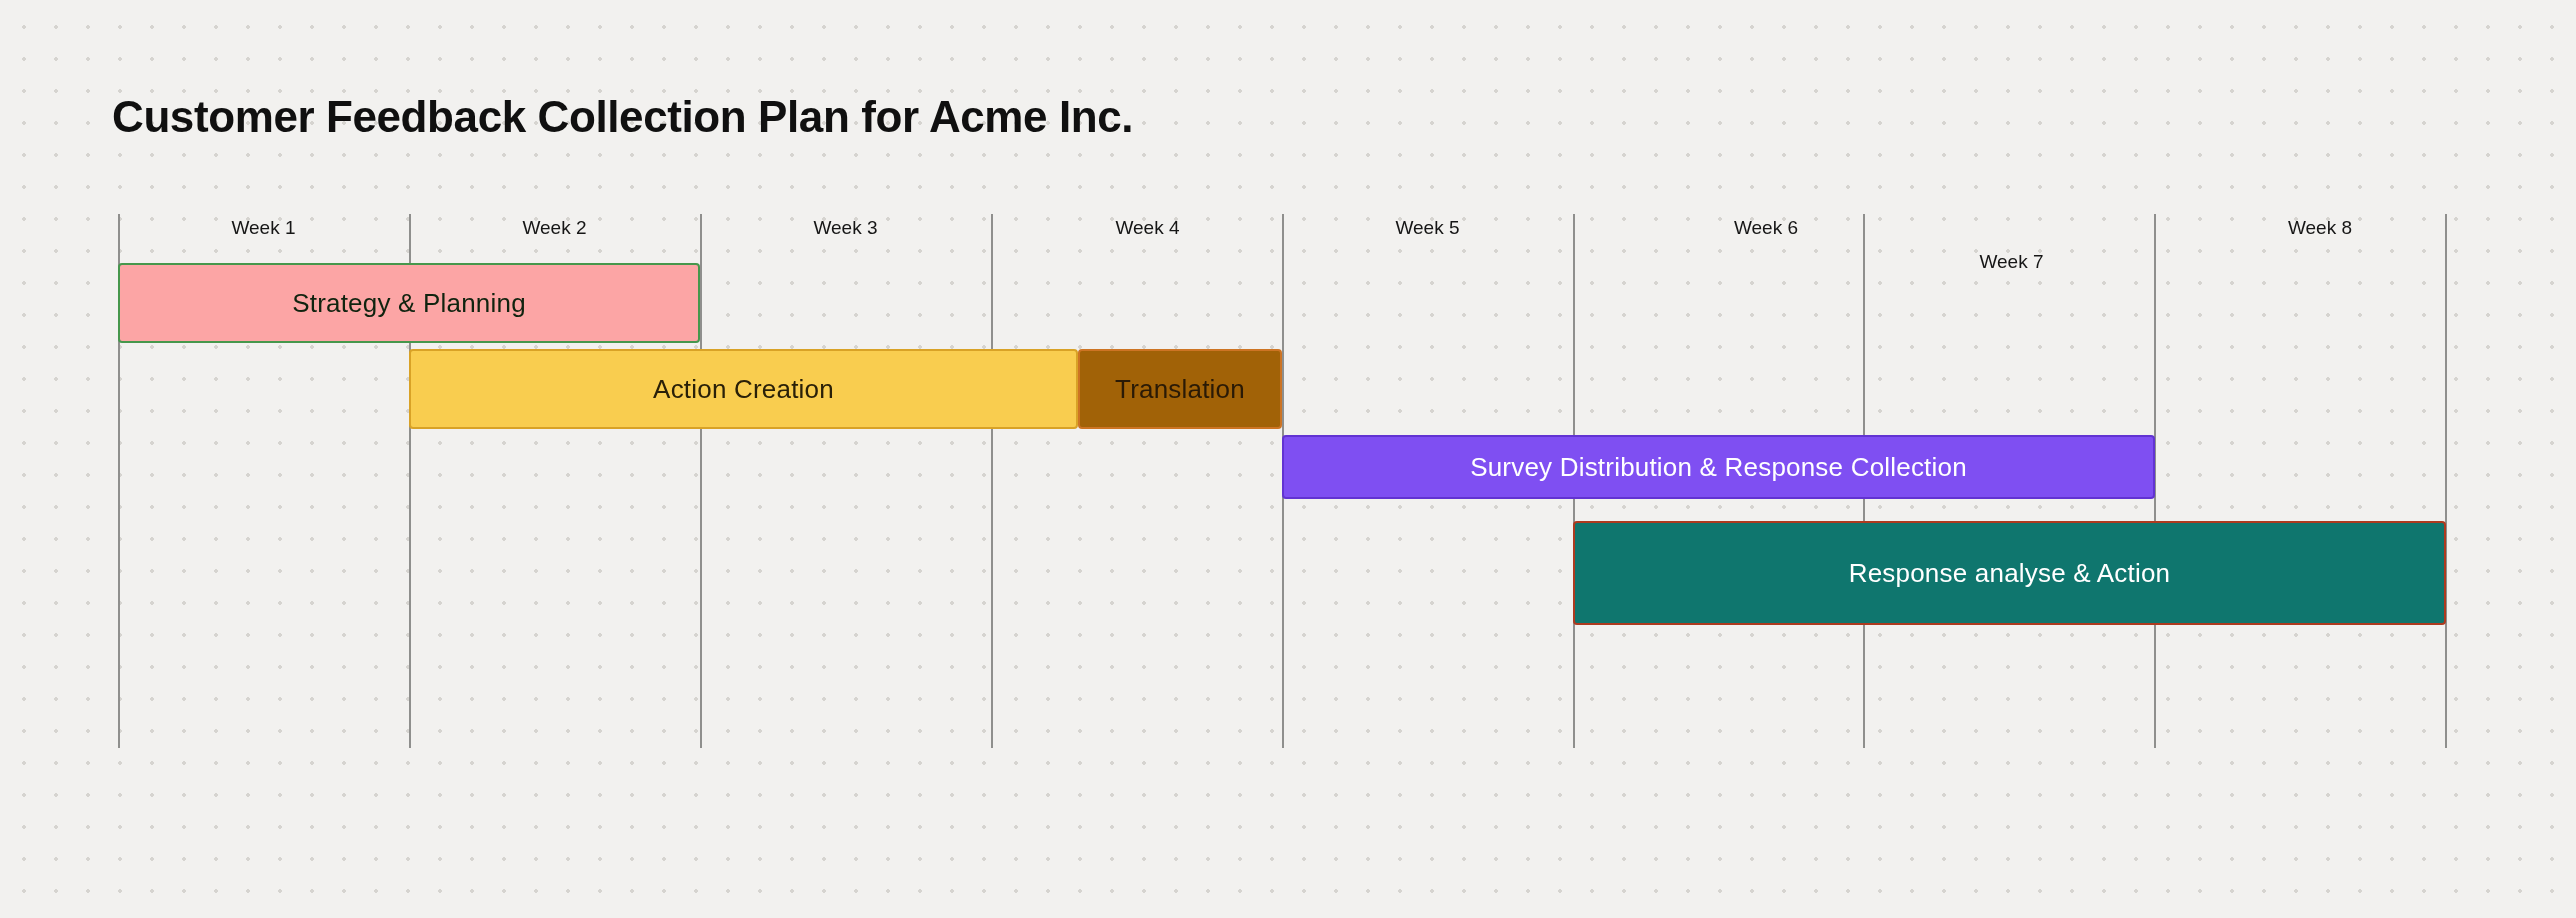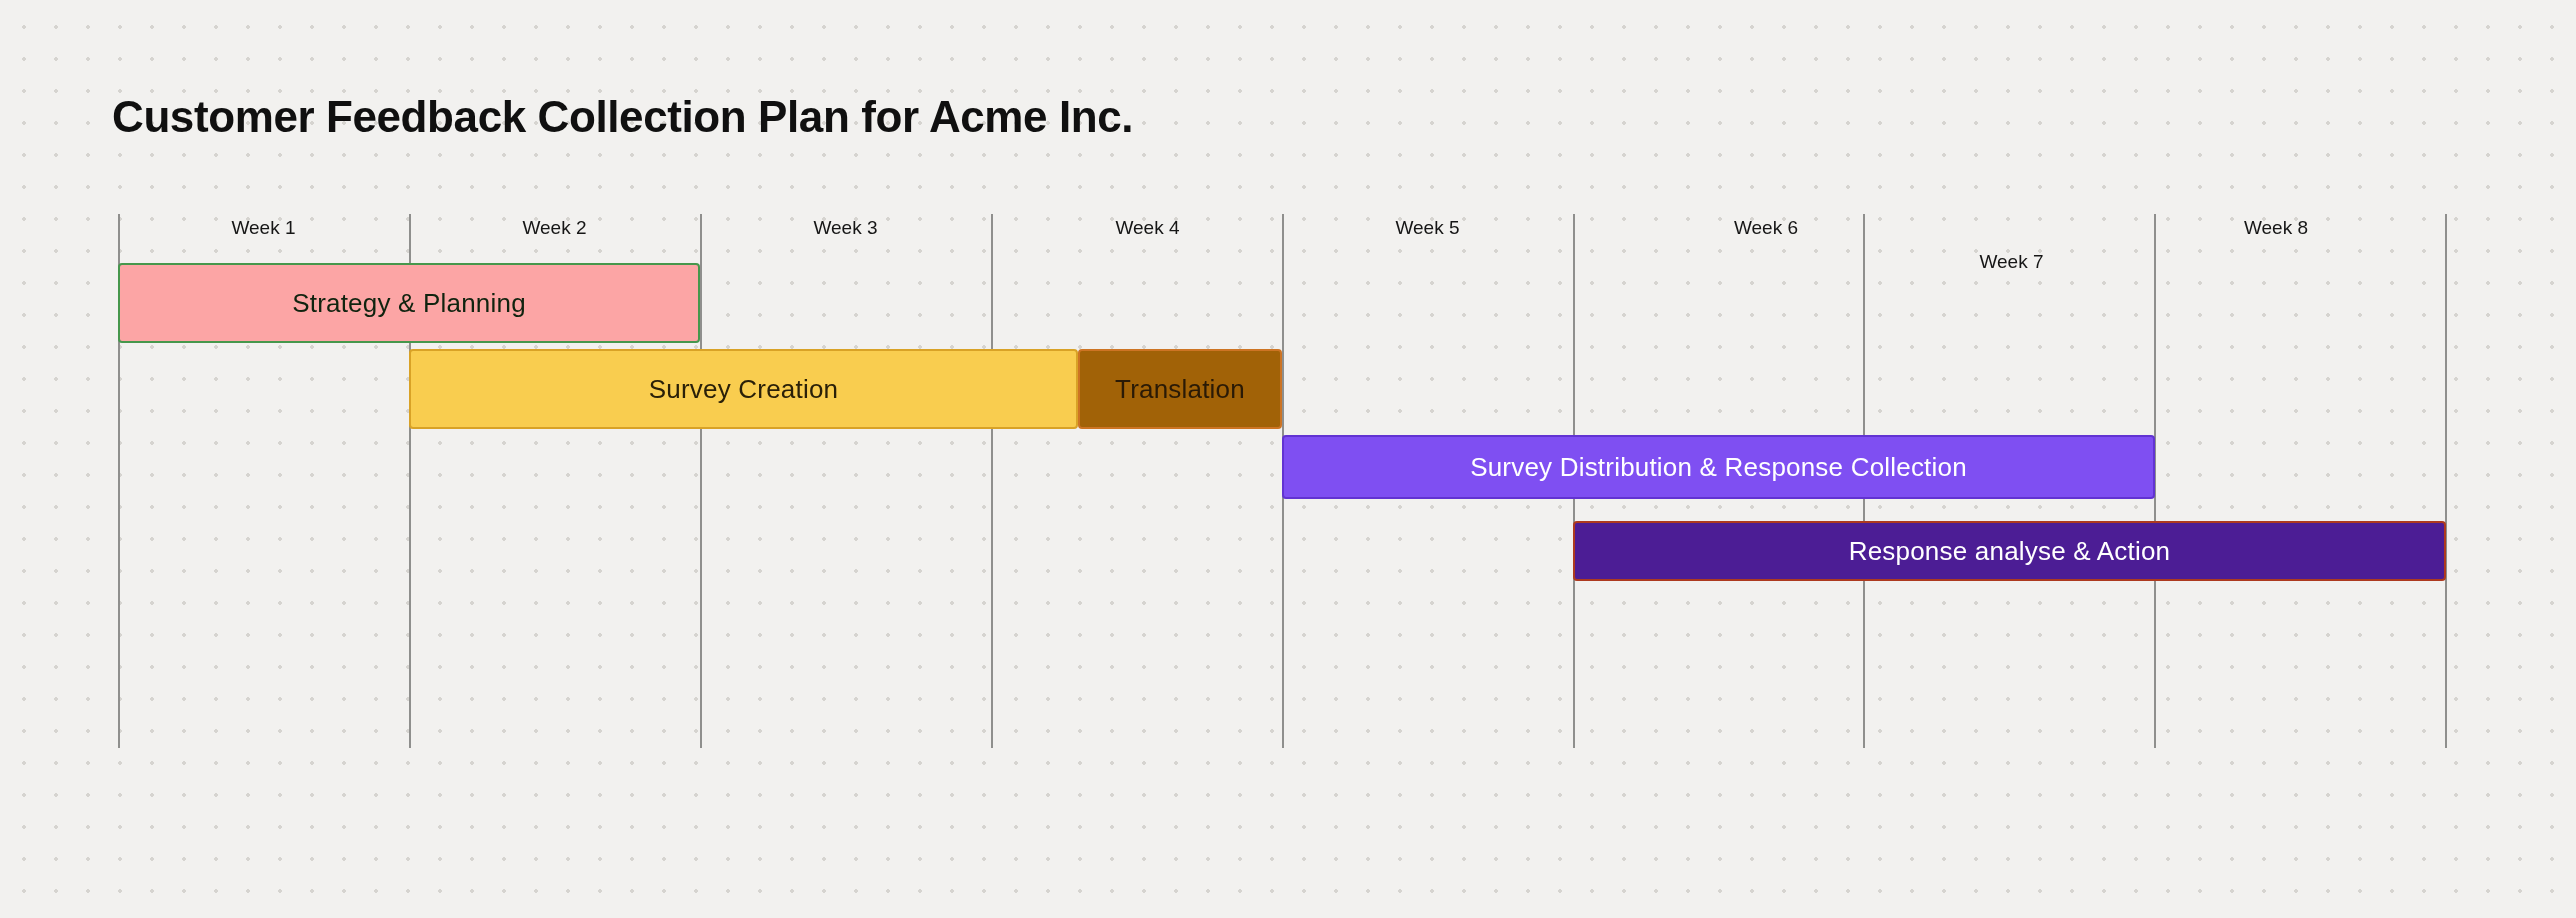--- a/index.html
+++ b/index.html
@@ -70,20 +70,20 @@
     <div class="gridline" style="left: 1863px; top: 214px; height: 534px;"></div>
     <div class="gridline" style="left: 2154px; top: 214px; height: 534px;"></div>
     <div class="gridline" style="left: 2445px; top: 214px; height: 534px;"></div>
     <div class="week-label" style="left: 118px; width: 291px; top: 217px;">Week 1</div>
     <div class="week-label" style="left: 409px; width: 291px; top: 217px;">Week 2</div>
     <div class="week-label" style="left: 700px; width: 291px; top: 217px;">Week 3</div>
     <div class="week-label" style="left: 991px; width: 291px; top: 217px; margin-left: 11px;">Week 4</div>
     <div class="week-label" style="left: 1282px; width: 291px; top: 217px;">Week 5</div>
     <div class="week-label" style="left: 1573px; width: 306px; top: 217px; padding-left: 40px;">Week 6</div>
     <div class="week-label" style="left: 1863px; width: 297px; top: 217px; margin-top: 34px;">Week 7</div>
-    <div class="week-label" style="left: 2154px; width: 244px; top: 217px;">Week 8</div>
+    <div class="week-label" style="left: 2154px; width: 244px; top: 217px; padding-left: 44px;">Week 8</div>
     <div class="task-bar" style="left: 118px; width: 582px; top: 263px; height: 80px; background: #fca5a5; border-color: rgb(70, 151, 76); color: rgb(16, 35, 15);">Strategy &amp; Planning</div>
-    <div class="task-bar" style="left: 409px; width: 669px; top: 349px; height: 80px; background: rgb(249, 205, 79); border-color: rgb(217, 162, 38); color: rgb(42, 32, 8);">Survey Creation</div>
+    <div class="task-bar" style="left: 409px; width: 669px; top: 349px; height: 80px; background: rgb(249, 205, 79); border-color: rgb(217, 162, 38); color: rgb(42, 32, 8);">Action Creation</div>
     <div class="task-bar" style="left: 1078px; width: 204px; top: 349px; height: 80px; background: #a16207; border-color: rgb(205, 116, 35); color: rgb(42, 26, 6);">Translation</div>
     <div class="task-bar" style="left: 1282px; width: 873px; top: 435px; height: 64px; background: rgb(127, 79, 242); border-color: rgb(98, 51, 210); color: rgb(255, 255, 255);">Survey Distribution &amp; Response Collection</div>
-    <div class="task-bar" style="left: 1573px; width: 873px; top: 521px; height: 60px; background: #4c1d95; border-color: rgb(173, 58, 31); color: rgb(255, 255, 255);">Response analyse &amp; Action</div>
+    <div class="task-bar" style="left: 1573px; width: 873px; top: 521px; height: 104px; background: #0f766e; border-color: rgb(173, 58, 31); color: rgb(255, 255, 255);">Response analyse &amp; Action</div>
   </div>
 
 
 </body></html>

